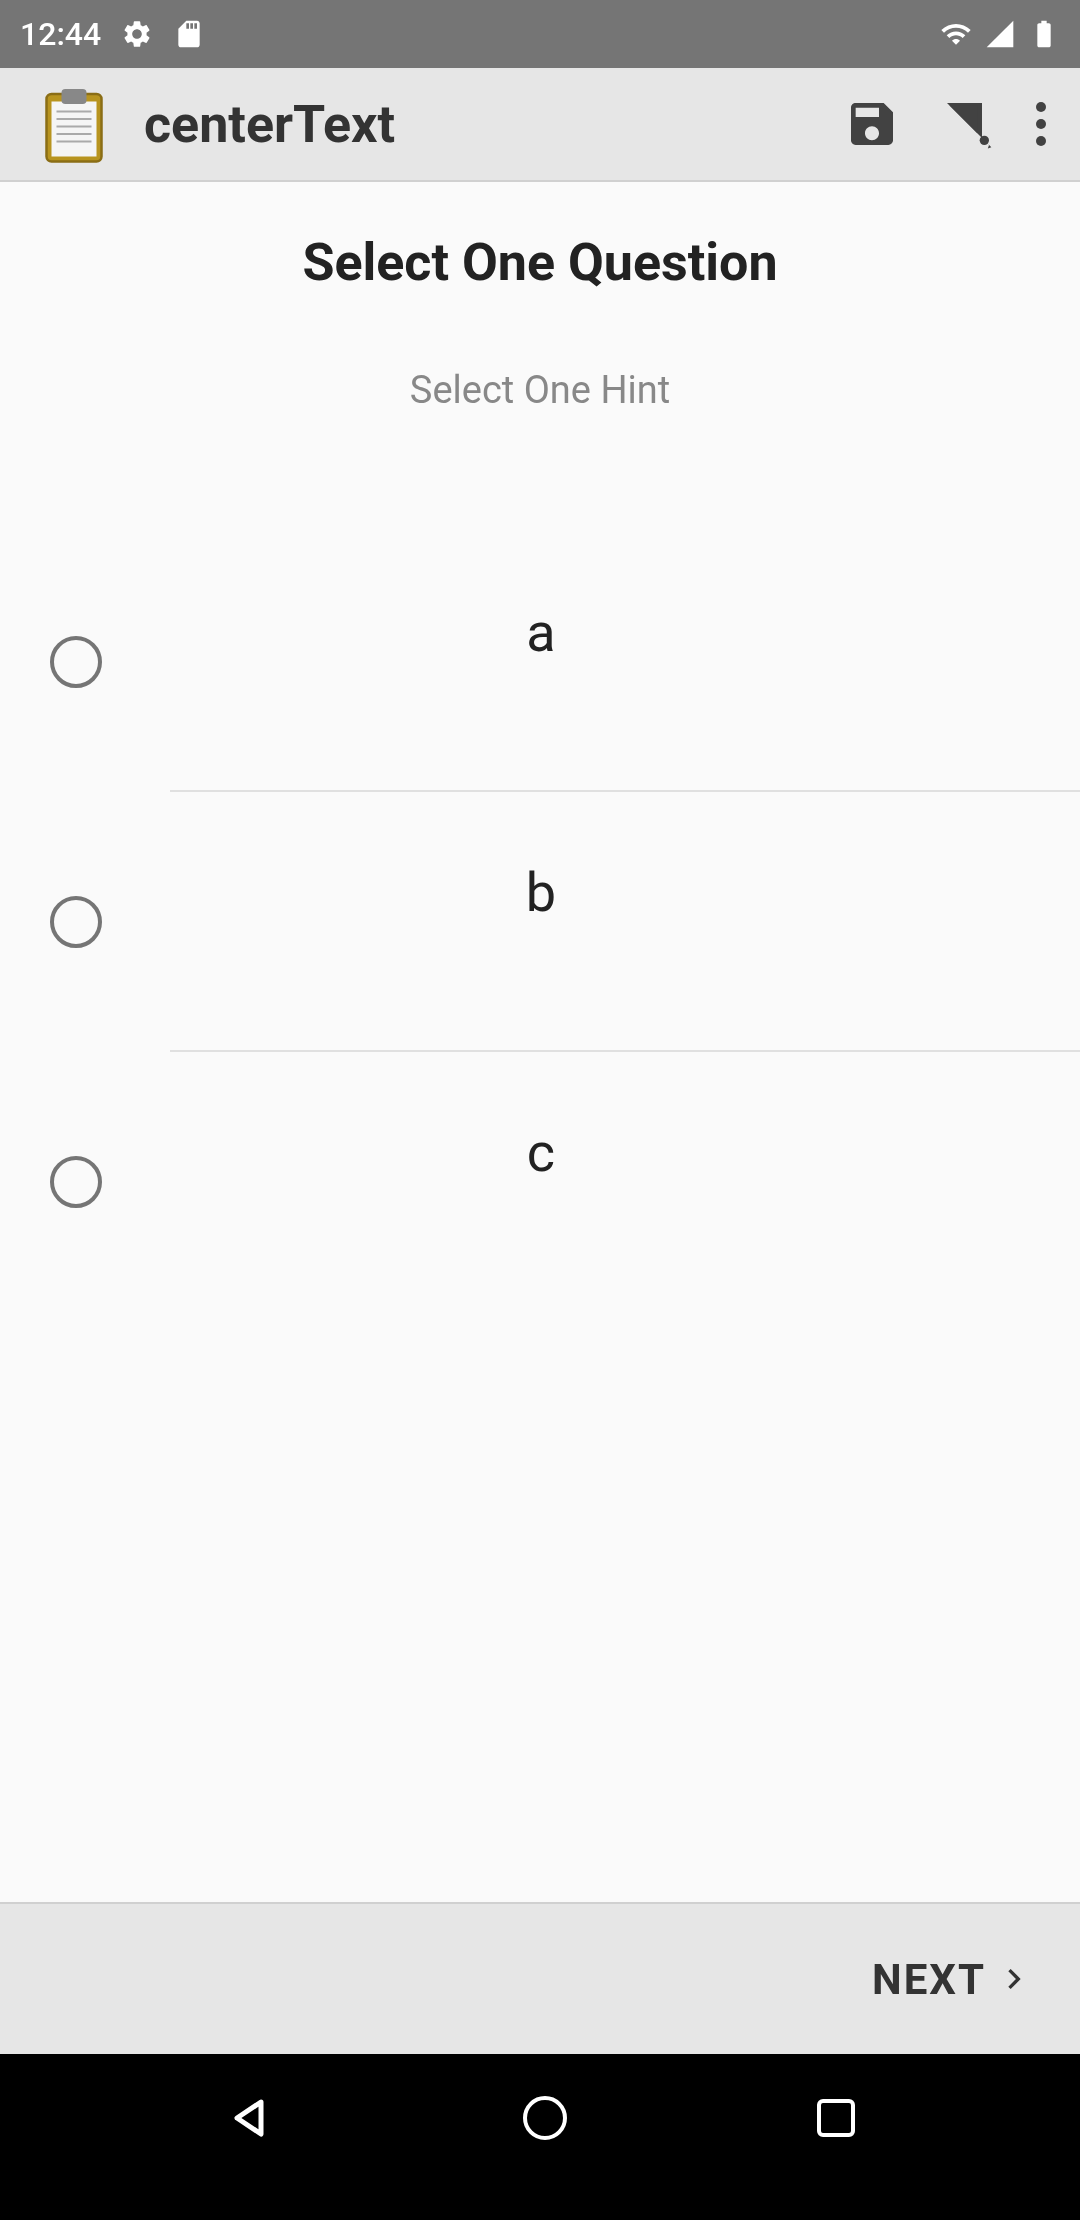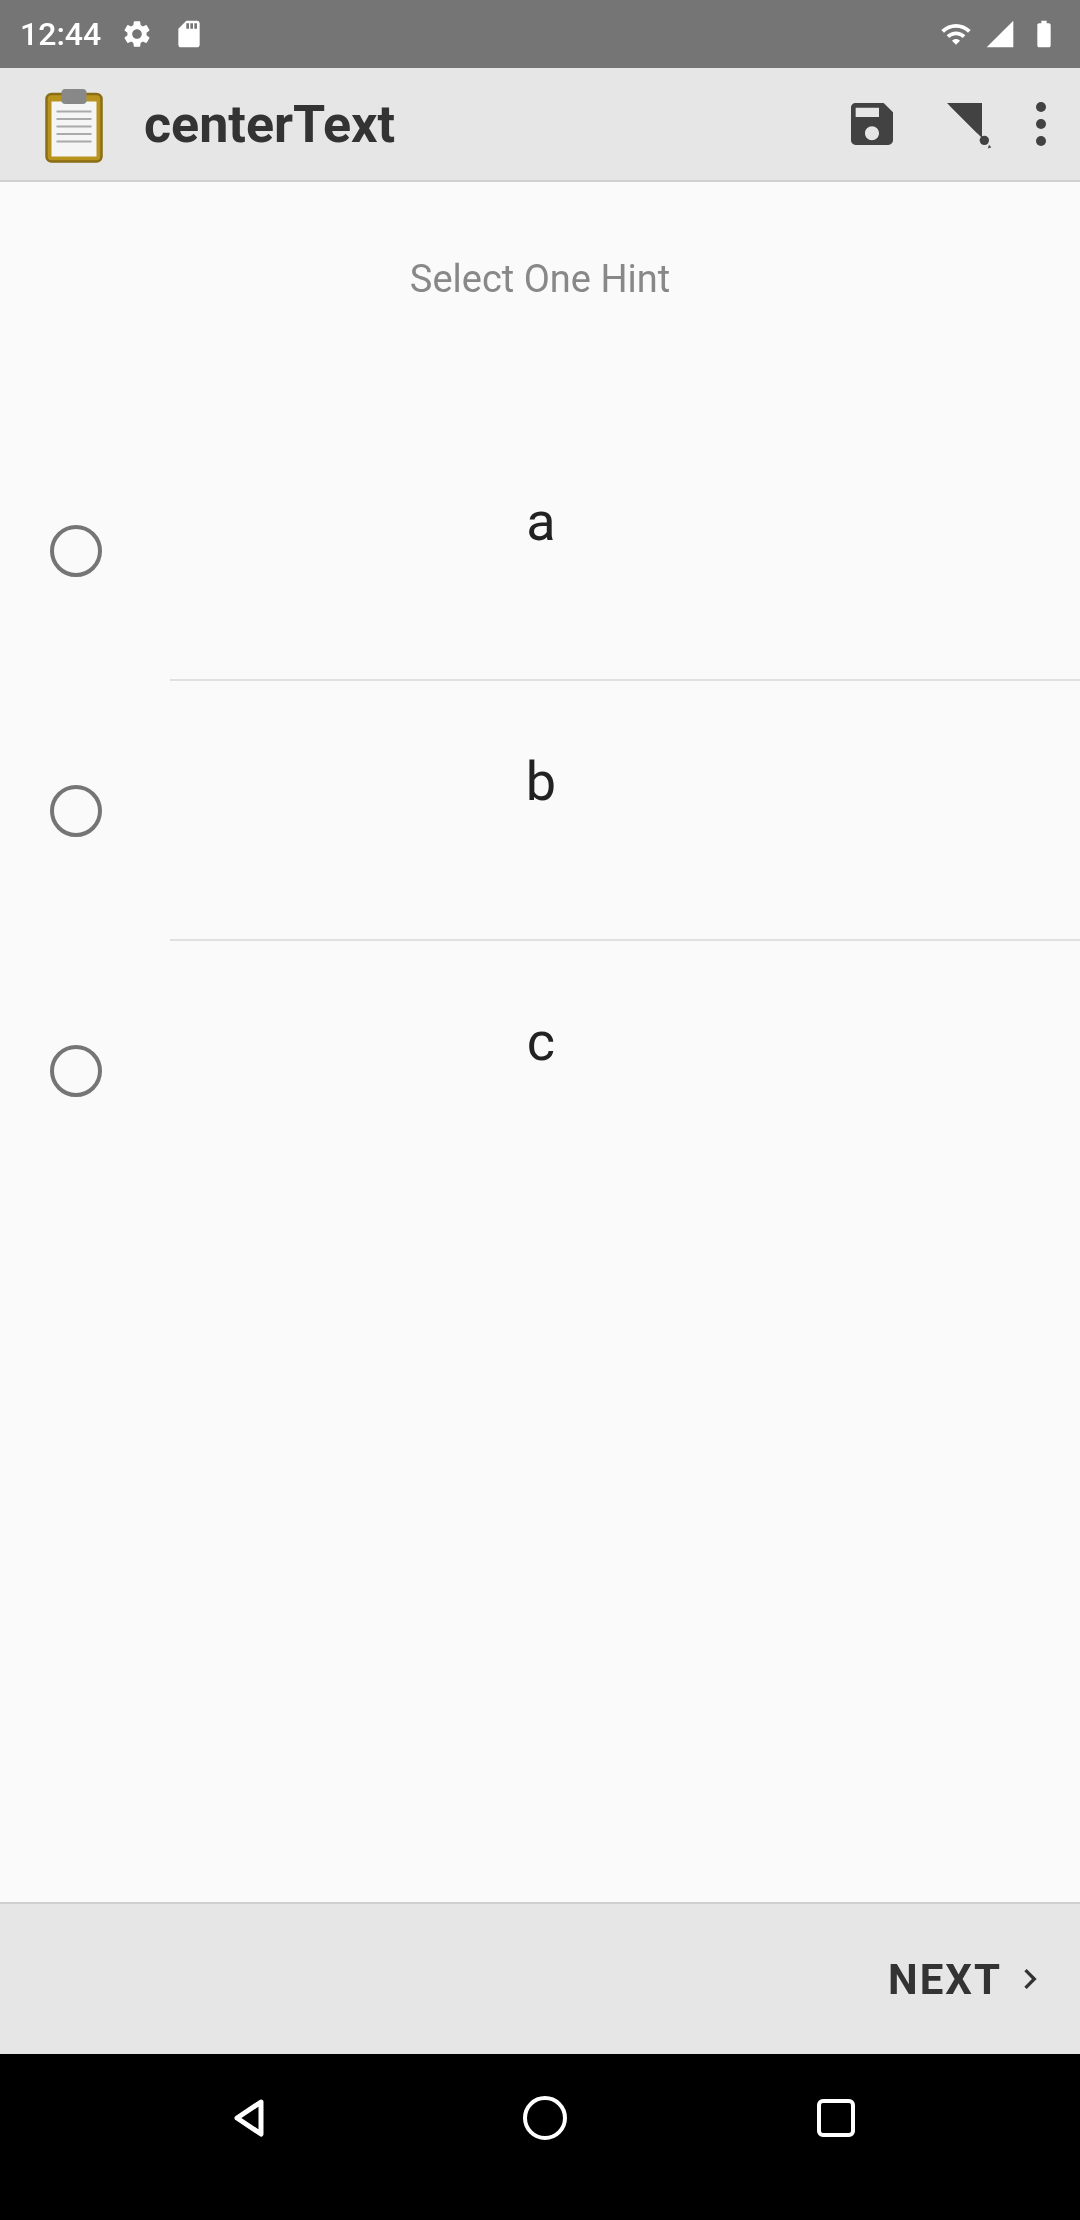--- a/index.html
+++ b/index.html
@@ -165,21 +165,21 @@
       margin-top: -60px;
     }
     
     
     .footer {
       height: 152px;
       background: #e6e6e6;
       display: flex;
       align-items: center;
       justify-content: flex-end;
-      padding: 0 30px;
+      padding: 0 46px;
       border-top: 2px solid #d0d0d0;
     }
     
     .next-button {
       display: flex;
       align-items: center;
       gap: 8px;
       font-size: 42px;
       font-weight: 700;
       color: #333;
@@ -271,20 +271,21 @@
     </svg>
     <div class="more-icon">
       <div class="more-dot"></div>
       <div class="more-dot"></div>
       <div class="more-dot"></div>
     </div>
   </div>
 </div>
 
 <div class="content">
+  <h1 class="question-title">Select One Question</h1>
   <p class="hint-text">Select One Hint</p>
 
   <div class="options-container">
     <div class="option-row">
       <div class="radio-circle"></div>
       <div class="option-label">a</div>
     </div>
     <div class="option-row">
       <div class="radio-circle"></div>
       <div class="option-label">b</div>

